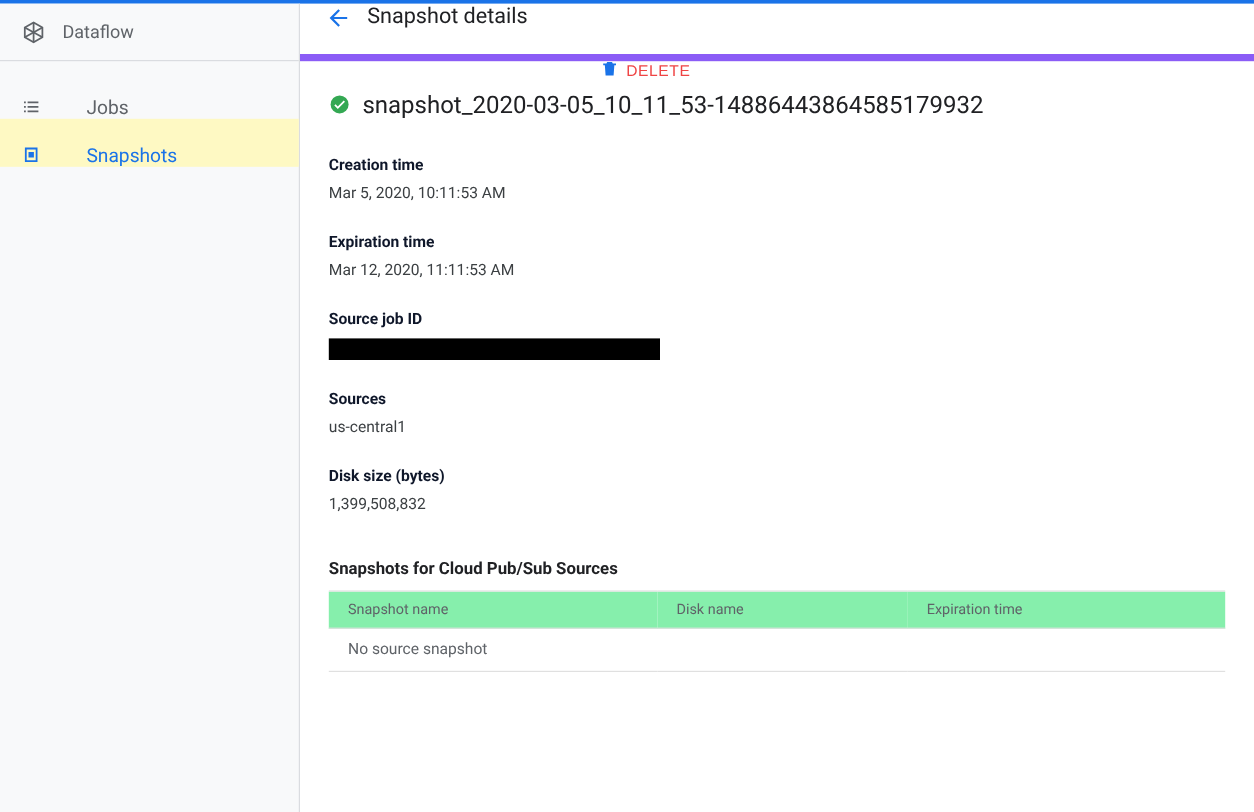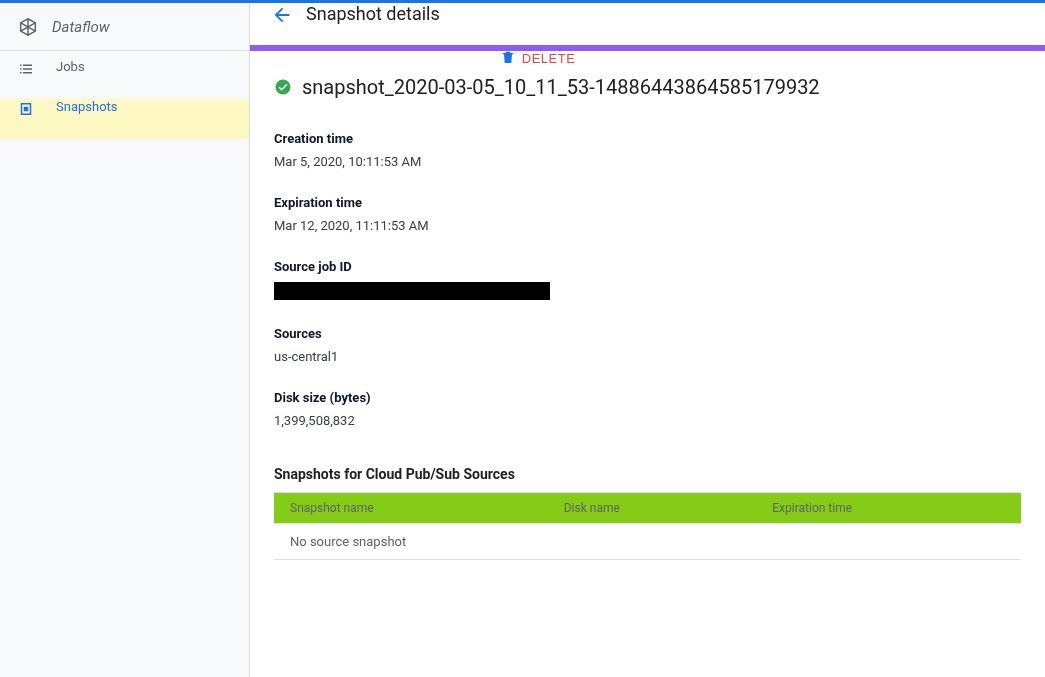--- a/index.html
+++ b/index.html
@@ -21,41 +21,40 @@
     display: flex;
     flex-direction: column;
   }
   .sidebar-header {
     display: flex;
     align-items: center;
     height: 48px;
     padding: 0 16px;
     border-bottom: 1px solid #dadce0;
     gap: 12px;
-    font-style: italic;
   }
   .product-logo {
     width: 24px; height: 24px;
     display: flex; align-items: center; justify-content: center;
   }
   .product-name {
     font-size: 15px;
     color: #5f6368;
     font-weight: 400;
   }
   .nav-list { padding-top: 8px; }
   .nav-item {
     display: flex;
-    align-items: flex-start;
+    align-items: flex-end;
     height: 40px;
     padding: 0 16px;
-    gap: 20px;
+    gap: 36px;
     cursor: pointer;
     color: #5f6368;
-    font-size: 13px;
+    font-size: 16px;
   }
   .nav-item.active {
     background: #fef9c3;
     color: #1a73e8;
   }
   .nav-item.active .nav-icon svg { fill: #1a73e8; }
   .nav-icon { width: 20px; height: 20px; display:flex; align-items:center; justify-content:center; }
   .nav-icon svg { fill: #5f6368; }
 
   .main {
@@ -143,21 +142,21 @@
     font-weight: 700;
     color: #202124;
     margin-top: 38px;
     margin-bottom: 10px;
   }
   .table {
     width: 100%;
     border-collapse: collapse;
   }
   .table thead tr {
-    background: #84cc16;
+    background: #86efac;
     border-top: 1px solid #e0e0e0;
     border-bottom: 1px solid #e0e0e0;
   }
   .table th {
     text-align: left;
     font-weight: 400;
     font-size: 12px;
     color: #5f6368;
     padding: 8px 16px;
   }

